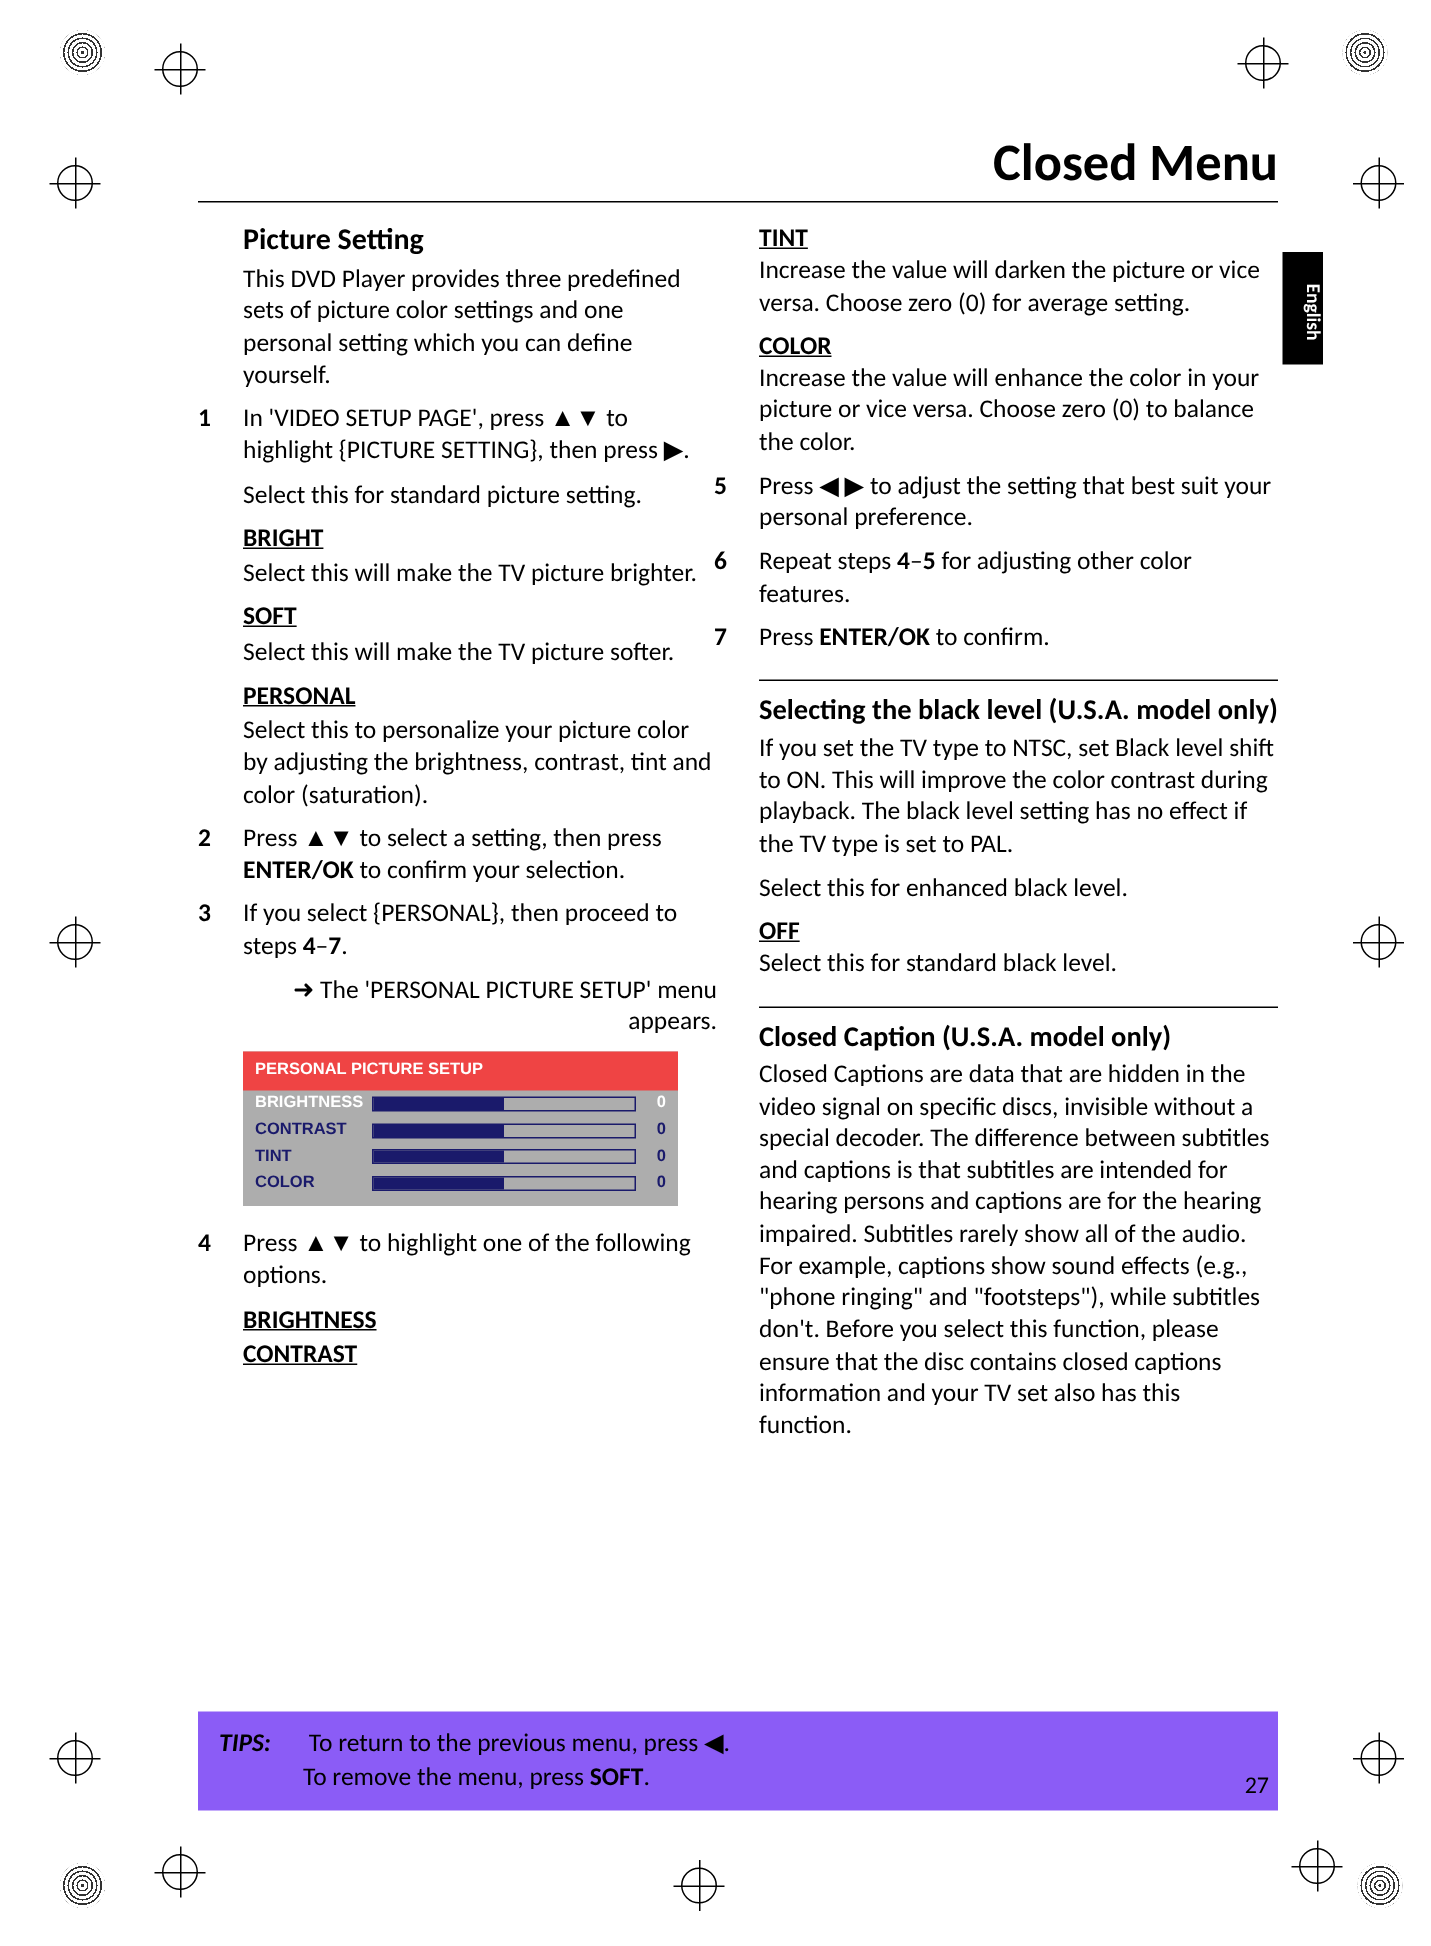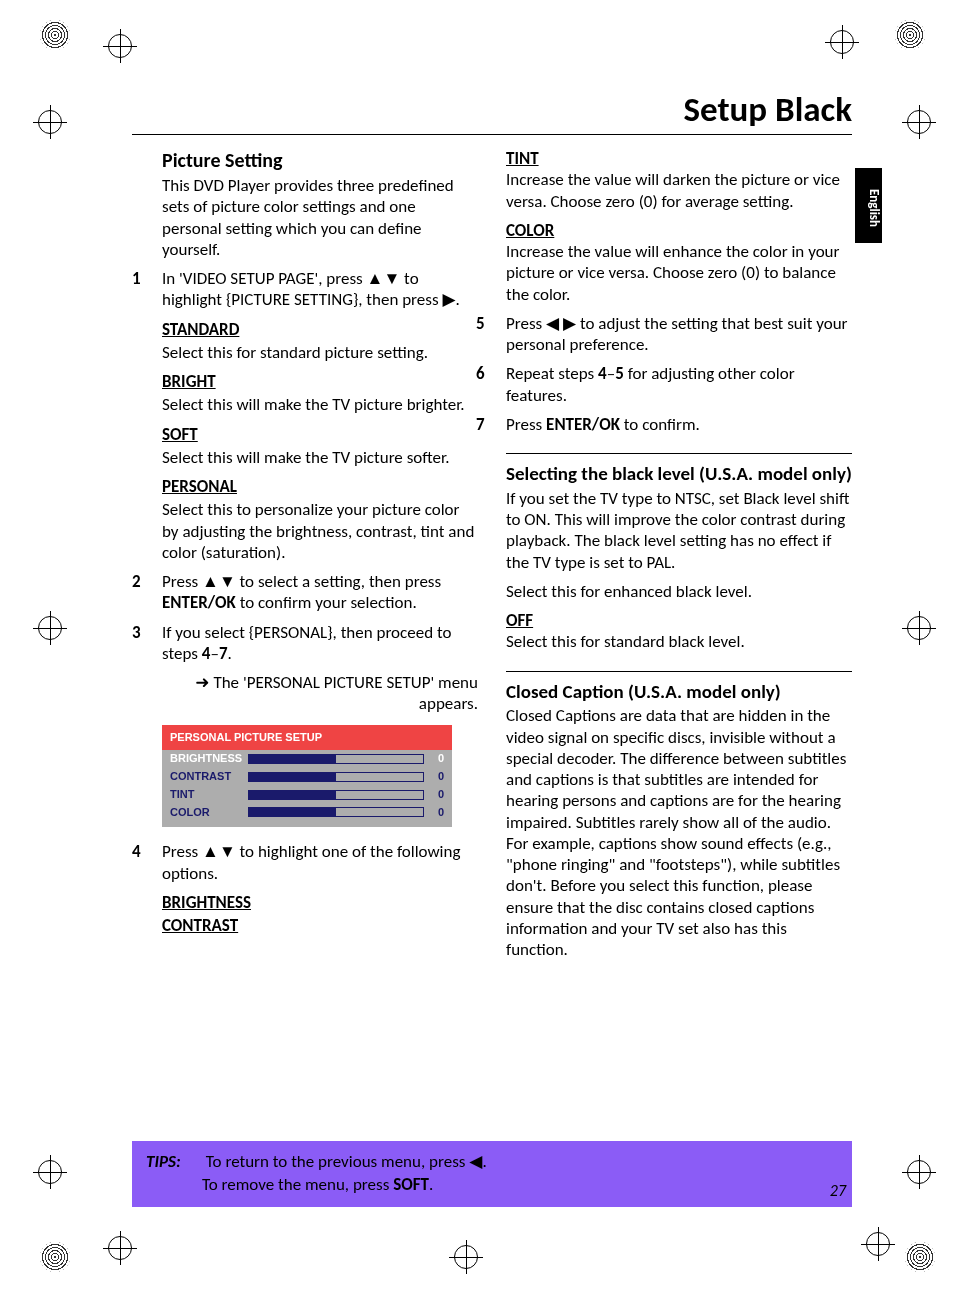--- a/index.html
+++ b/index.html
@@ -129,21 +129,20 @@
       radial-gradient(circle at 50% 50%, #000 0 1px, transparent 1px),
       repeating-radial-gradient(circle at 50% 50%, #000 0 1px, transparent 1px 3px);
     border-radius: 50%;
     opacity: 0.8;
   }
   .pagenum {
     position: absolute;
     right: 108px;
     bottom: 96px;
     font-size: 16px;
-    font-style: italic;
   }
   .tips-box {
     margin-top: 24px;
     width: 100%;
     background: #8b5cf6;
     padding: 10px 14px;
     box-sizing: border-box;
     line-height: 1.35;
   }
   .tips-box .lbl {
@@ -214,36 +213,35 @@
   <div class="spiral" style="top:1242px;left:40px;"></div>
   <div class="cross" style="top:1236px;left:108px;"></div>
   <div class="cross" style="top:1232px;left:866px;"></div>
   <div class="spiral" style="top:1242px;left:905px;"></div>
   <div class="cross" style="top:1160px;left:907px;"></div>
   <div class="cross" style="top:1160px;left:38px;"></div>
 
   <div class="lang-tab">English</div>
 
   <div class="sheet">
-    <div class="title">Setup Black</div>
+    <div class="title">Closed Menu</div>
 
     <div class="columns">
 
       <div class="col">
         <div class="h2 noborder pad-left">Picture Setting</div>
         <div class="p pad-left">This DVD Player provides three predefined sets of picture color settings and one personal setting which you can define yourself.</div>
 
         <div class="step">
           <div class="num">1</div>
           <div class="txt">
             <span>In 'VIDEO SETUP PAGE', press </span><span>▲▼</span><span> to highlight {PICTURE SETTING}, then press </span><span>▶</span><span>.</span>
           </div>
         </div>
 
-        <div class="subhead"><span class="under">STANDARD</span></div>
         <div class="subtext">Select this for standard picture setting.</div>
 
         <div class="subhead"><span class="under">BRIGHT</span></div>
         <div class="subtext">Select this will make the TV picture brighter.</div>
 
         <div class="subhead"><span class="under">SOFT</span></div>
         <div class="subtext">Select this will make the TV picture softer.</div>
 
         <div class="subhead"><span class="under">PERSONAL</span></div>
         <div class="subtext">Select this to personalize your picture color by adjusting the brightness, contrast, tint and color (saturation).</div>

